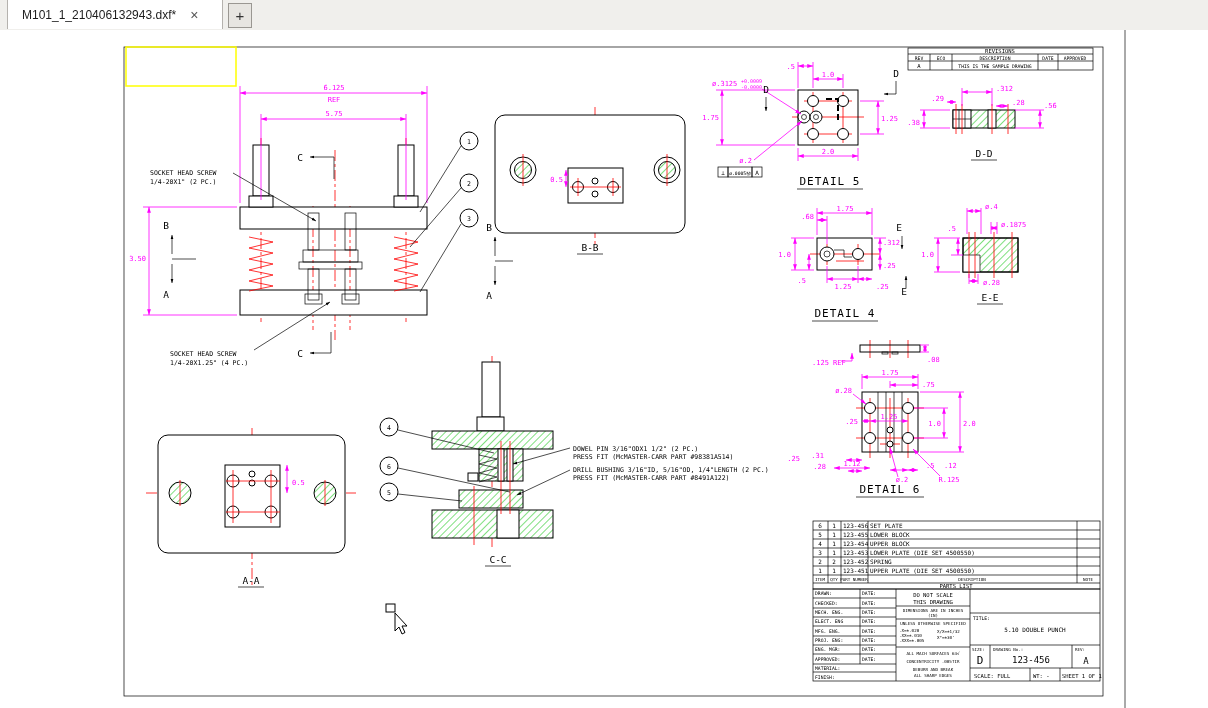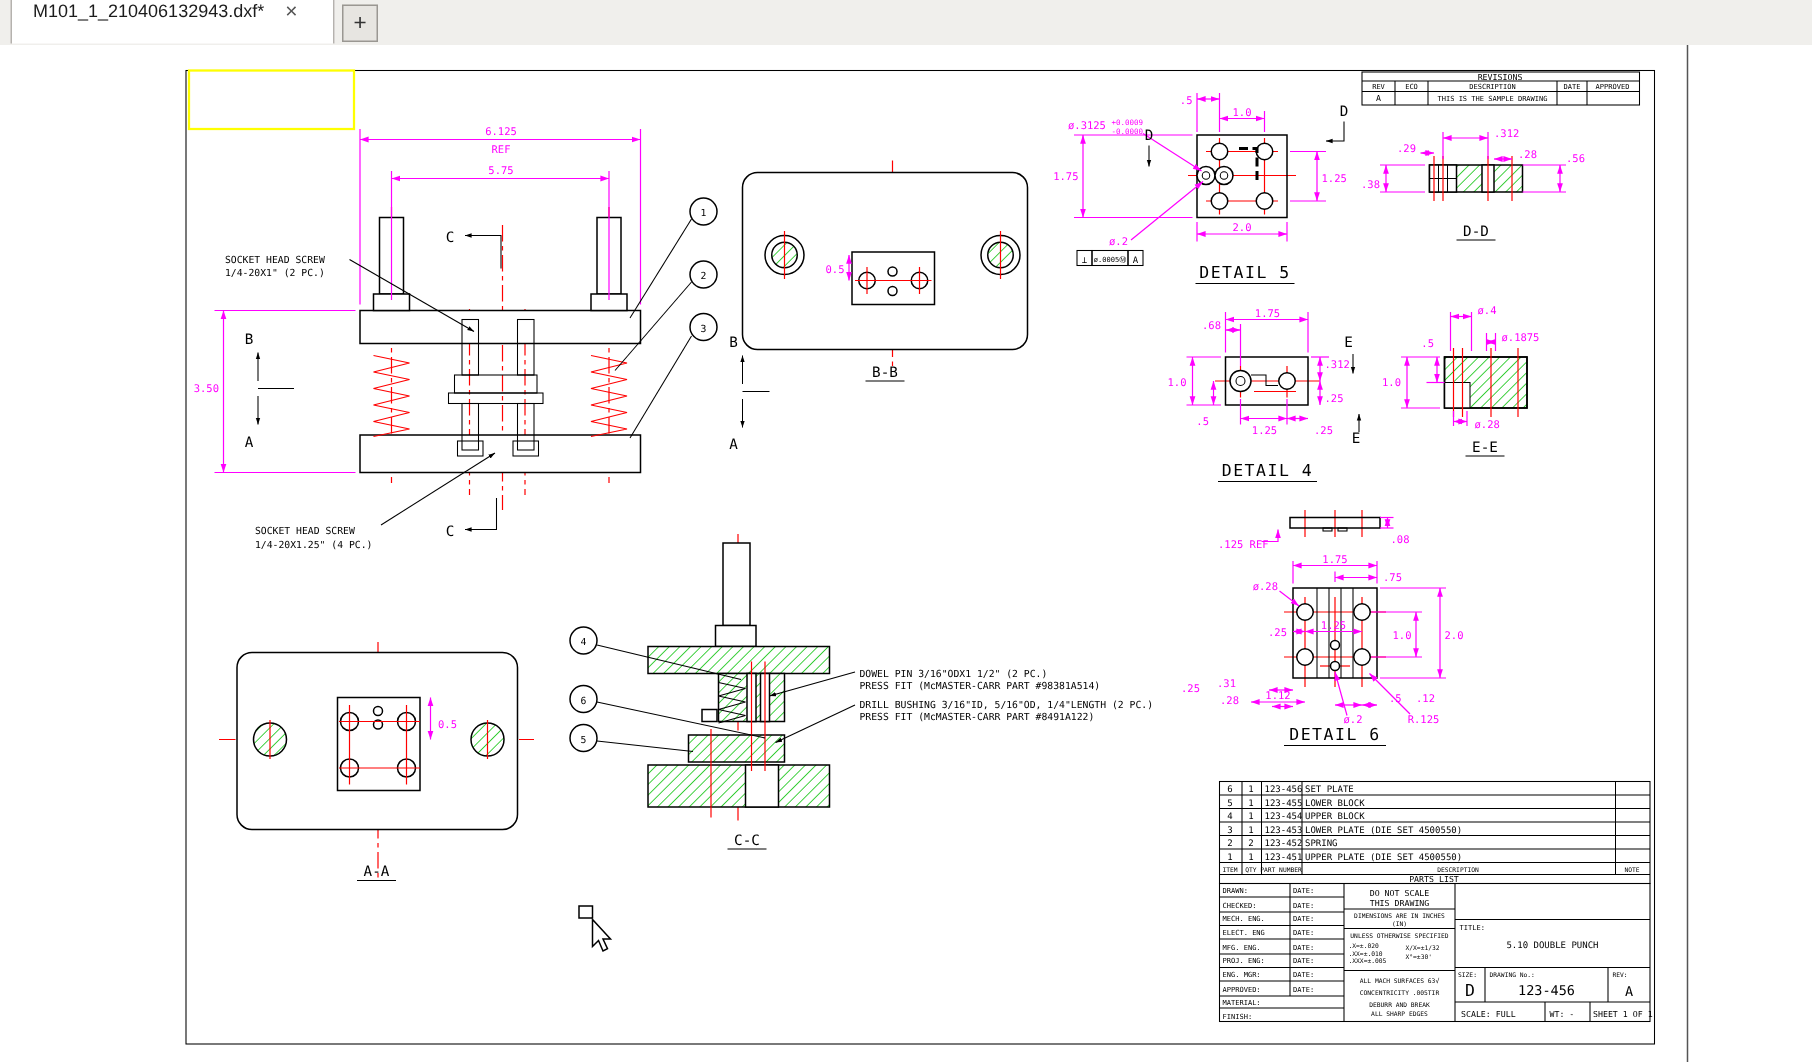--- a/index.html
+++ b/index.html
@@ -1,18 +1,18 @@
 <!DOCTYPE html>
 <html><head>
 <meta charset="utf-8">
 <style>
   html,body{margin:0;padding:0;background:#ffffff;width:1208px;height:708px;overflow:hidden;}
   .tabbar{position:absolute;left:0;top:0;width:1208px;height:30px;background:#f0efec;border-bottom:1px solid #c9c6c2;font-family:"Liberation Sans",sans-serif;}
   .tabbar .leftsep{position:absolute;left:7px;top:0;width:1px;height:29px;background:#b5b2ae;}
-  .tab{position:absolute;left:8px;top:0;width:214px;height:29px;background:#ffffff;border-right:1px solid #b5b2ae;display:flex;}
+  .tab{position:absolute;left:8px;top:0;width:214px;height:29px;background:#ffffff;border-right:1px solid #b5b2ae;display:flex;align-items:center;}
   .tab-title{margin-left:14px;font-size:12px;color:#1c1c1c;white-space:nowrap;}
   .tab-close{margin-left:14px;font-size:14px;color:#555;cursor:pointer;line-height:1;}
   .newtab{position:absolute;left:228px;top:3px;width:22px;height:23px;background:#e7e5e1;border:1px solid #9a9792;display:flex;align-items:center;justify-content:center;font-size:15px;color:#333;}
   .canvas{position:absolute;left:0;top:30px;width:1208px;height:678px;background:#ffffff;}
   svg text{font-family:"DejaVu Sans Mono","Liberation Mono",monospace;}
   .dm{fill:#ff00ff;font-size:7px;}
   .dm5{fill:#ff00ff;font-size:5px;}
   .nt{fill:#000;font-size:6.5px;}
   .lb{fill:#000;font-size:9.5px;}
   .lb2{fill:#000;font-size:11px;letter-spacing:1px;}

